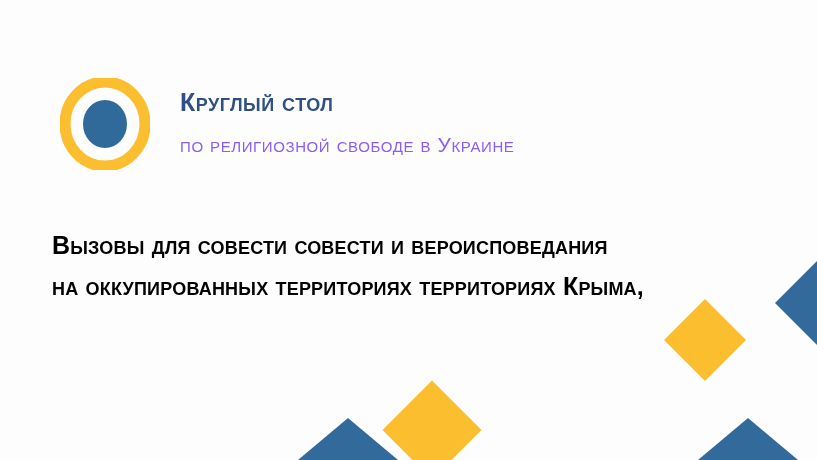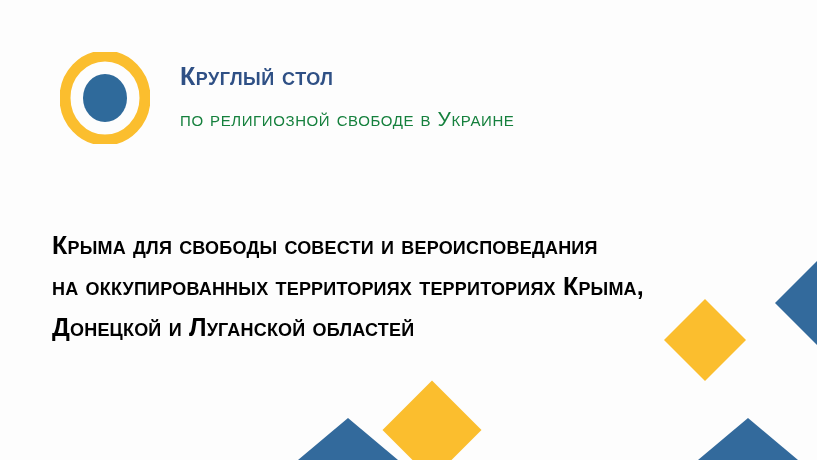--- a/index.html
+++ b/index.html
@@ -47,21 +47,21 @@
   #shape-tri-right-edge { left: 775px; top: 261px; }
   #shape-diamond-mid    { left: 676px; top: 311px; width: 58px; height: 58px; }
   #shape-tri-bottom-mid { left: 298px; top: 418px; }
   #shape-diamond-bottom { left: 397px; top: 395px; width: 70px; height: 70px; }
   #shape-tri-bottom-rt  { left: 698px; top: 418px; }
 
   
   #header {
     position: absolute;
     left: 60px;
-    top: 52px;
+    top: 78px;
     display: flex;
     align-items: center;
   }
   #logo-mark {
     width: 90px;
     height: 92px;
     flex: none;
     display: block;
   }
   #header-text {
@@ -71,21 +71,21 @@
   #event-title {
     color: #2f5085;
     font-size: 25px;
     font-weight: bold;
     font-variant: small-caps;
     letter-spacing: 0.5px;
     line-height: 1.12;
     white-space: nowrap;
   }
   #event-subtitle {
-    color: #15803d;
+    color: #8b5cf6;
     font-size: 21px;
     font-weight: normal;
     font-variant: small-caps;
     letter-spacing: 0.6px;
     line-height: 1.2;
     margin-top: 16px;
     white-space: nowrap;
   }
 
   
@@ -126,18 +126,17 @@
     </svg>
 
     <div id="header-text">
       <div id="event-title">Круглый стол</div>
       <div id="event-subtitle">по религиозной свободе в Украине</div>
     </div>
 
   </div>
 
   <div id="main-heading">
-    <div class="heading-line">Крыма для свободы совести и вероисповедания</div>
+    <div class="heading-line">Вызовы для совести совести и вероисповедания</div>
     <div class="heading-line">на оккупированных территориях территориях Крыма,</div>
-    <div class="heading-line">Донецкой и Луганской областей</div>
   </div>
 
 </div>
 
 </body></html>

